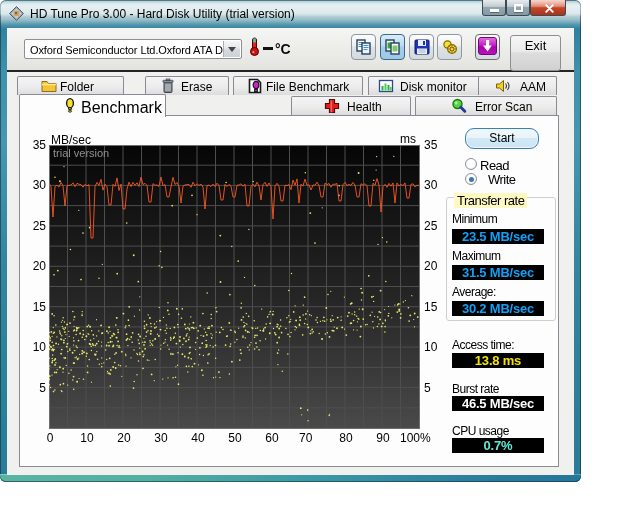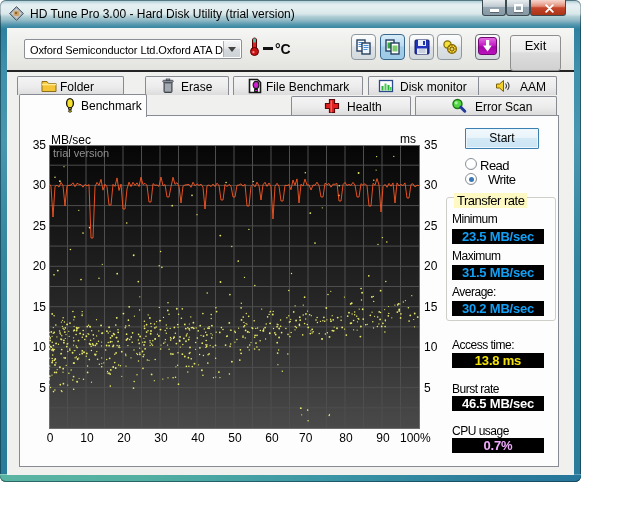--- a/index.html
+++ b/index.html
@@ -14,21 +14,21 @@
 .cicon{position:absolute;left:50%;top:50%;transform:translate(-50%,-50%)}
 #exitbtn{position:absolute;left:503px;top:7px;width:51px;height:36px;border:1px solid #8e8e8e;border-radius:3px;background:linear-gradient(180deg,#f6f6f6,#ebebeb 45%,#dddddd 50%,#d1d1d1);font-size:13px;text-align:center;line-height:20px;color:#000}
 #combo{position:absolute;left:17px;top:11px;width:218px;height:20px;border:1px solid #8b9097;background:#fff;border-radius:2px}
 #combo .txt{position:absolute;left:5px;top:3.5px;font-size:11px;color:#000;white-space:nowrap;width:196px;overflow:hidden;letter-spacing:-0.1px}
 #combo .drop{position:absolute;right:1px;top:1px;width:17px;height:16px;background:linear-gradient(180deg,#f4f5f6,#e6e8ea 45%,#d6dade 50%,#ccd2d6);border-left:1px solid #aab0b5}
 #combo .drop:after{content:"";position:absolute;left:4px;top:6px;border:4px solid transparent;border-top:5px solid #444}
 .wbtn{position:absolute;top:0;height:16px;border:1px solid #3c4a52;border-top:none}
 .wbtn .hl{position:absolute;left:0;top:0;right:0;bottom:0;background:linear-gradient(180deg,rgba(255,255,255,.55),rgba(255,255,255,.18) 45%,rgba(255,255,255,0) 50%)}
 .tab{position:absolute;height:19px;border:1px solid #888b94;border-bottom:none;border-radius:2px 2px 0 0;background:linear-gradient(180deg,#f4f4f4,#ececec 55%,#dcdcdc);font-size:12px;color:#000}
 #tabbody{position:absolute;left:12px;top:87px;width:540px;height:352px;border:1px solid #888b94;background:#fdfdfd}
-#tab-bench{position:absolute;left:12px;top:66px;width:128px;height:23px;border:1px solid #888b94;border-bottom:none;border-radius:2px 2px 0 0;background:#fdfdfd;font-size:12px;z-index:5}
+#tab-bench{position:absolute;left:12px;top:66px;width:147px;height:23px;border:1px solid #888b94;border-bottom:none;border-radius:2px 2px 0 0;background:#fdfdfd;font-size:16px;z-index:5}
 .axlbl{position:absolute;font-size:12px;color:#000}
 .panlbl{position:absolute;font-size:12px;color:#000;letter-spacing:-0.5px}
 .vbox{position:absolute;left:445px;width:92px;height:15px;background:#000;text-align:center;font-size:13px;font-weight:700;line-height:15px;letter-spacing:-0.2px}
 </style></head>
 <body>
 <div id="win">
 <div id="titlebar"></div>
 <div style="position:absolute;left:0;bottom:0;width:581px;height:8px;border-radius:0 0 6px 6px;background:linear-gradient(90deg,#5ab4a2 0%,#52afa1 25%,#3b96a5 55%,#2a7b9b 85%,#26769a 100%);box-shadow:inset 0 1px 0 rgba(255,255,255,.28), inset 0 -1px 0 rgba(8,42,54,.55)"></div>
 <svg class="abs" style="left:9px;top:6px" width="15" height="15" viewBox="0 0 15 15">
 <polygon points="7.5,0.5 14.5,7.5 7.5,14.5 0.5,7.5" fill="#9aa4ad" stroke="#57606a" stroke-width="1"></polygon>
@@ -937,34 +937,34 @@
       <div class="axlbl" style="left:181px;top:403px;width:20px;text-align:center">40</div>
       <div class="axlbl" style="left:218px;top:403px;width:20px;text-align:center">50</div>
       <div class="axlbl" style="left:255px;top:403px;width:20px;text-align:center">60</div>
       <div class="axlbl" style="left:292px;top:403px;width:20px;text-align:left">70</div>
       <div class="axlbl" style="left:329px;top:403px;width:20px;text-align:center">80</div>
       <div class="axlbl" style="left:366px;top:403px;width:20px;text-align:center">90</div>
       <div class="axlbl" style="left:393px;top:403px">100%</div>
       <div class="axlbl" style="left:44px;top:105px">MB/sec</div>
       <div class="axlbl" style="left:393px;top:104px">ms</div>
 
-<div class="abs" style="left:458px;top:100px;width:74px;height:21px;border:1px solid #3c7fb1;border-radius:1px;background:linear-gradient(180deg,#f2f9fd,#e8f3fa 45%,#d2e8f5 50%,#cce5f4);box-shadow:inset 0 0 0 1px #eaf6fd;font-size:12px;text-align:center;line-height:19px">Start</div>
+<div class="abs" style="left:458px;top:100px;width:74px;height:21px;border:1px solid #3c7fb1;border-radius:9px;background:linear-gradient(180deg,#f2f9fd,#e8f3fa 45%,#d2e8f5 50%,#cce5f4);box-shadow:inset 0 0 0 1px #eaf6fd;font-size:12px;text-align:center;line-height:19px">Start</div>
 <div class="abs" style="left:458px;top:130px;width:12px;height:12px;border-radius:50%;border:1px solid #8a9097;background:radial-gradient(circle at 40% 35%,#fff 55%,#d5d8da)"></div>
 <div class="abs panlbl" style="left:473px;top:130px;font-size:13px">Read</div>
 <div class="abs" style="left:458px;top:145px;width:12px;height:12px;border-radius:50%;border:1px solid #8a9097;background:radial-gradient(circle at 40% 35%,#fff 55%,#d5d8da)"></div>
 <div class="abs" style="left:461.5px;top:148.5px;width:5px;height:5px;border-radius:50%;background:#3a77b5"></div>
 <div class="abs panlbl" style="left:481px;top:144px;font-size:13px">Write</div>
 <div class="abs" style="left:439px;top:169px;width:110px;height:124px;border:1px solid #cfcfc9;border-radius:3px"></div>
 <div class="abs panlbl" style="left:447px;top:165px;background:#fef9c3;padding:0 3px;font-size:13px">Transfer rate</div>
 <div class="abs panlbl" style="left:445px;top:184px">Minimum</div>
 <div class="vbox" style="top:201px;color:#12a0f6">23.5 MB/sec</div>
 <div class="abs panlbl" style="left:445px;top:221px">Maximum</div>
 <div class="vbox" style="top:237px;color:#12a0f6">31.5 MB/sec</div>
 <div class="abs panlbl" style="left:445px;top:257px">Average:</div>
 <div class="vbox" style="top:273px;color:#12a0f6">30.2 MB/sec</div>
 <div class="abs panlbl" style="left:445px;top:310px">Access time:</div>
 <div class="vbox" style="top:325px;color:#f3e203">13.8 ms</div>
 <div class="abs panlbl" style="left:445px;top:354px">Burst rate</div>
 <div class="vbox" style="top:368px;color:#fff">46.5 MB/sec</div>
 <div class="abs panlbl" style="left:445px;top:396px">CPU usage</div>
-<div class="vbox" style="top:410px;color:#f0abfc">0.7%</div>
+<div class="vbox" style="top:410px;color:#5eead4">0.7%</div>
 
 </div>
 </div>
 </body></html>

